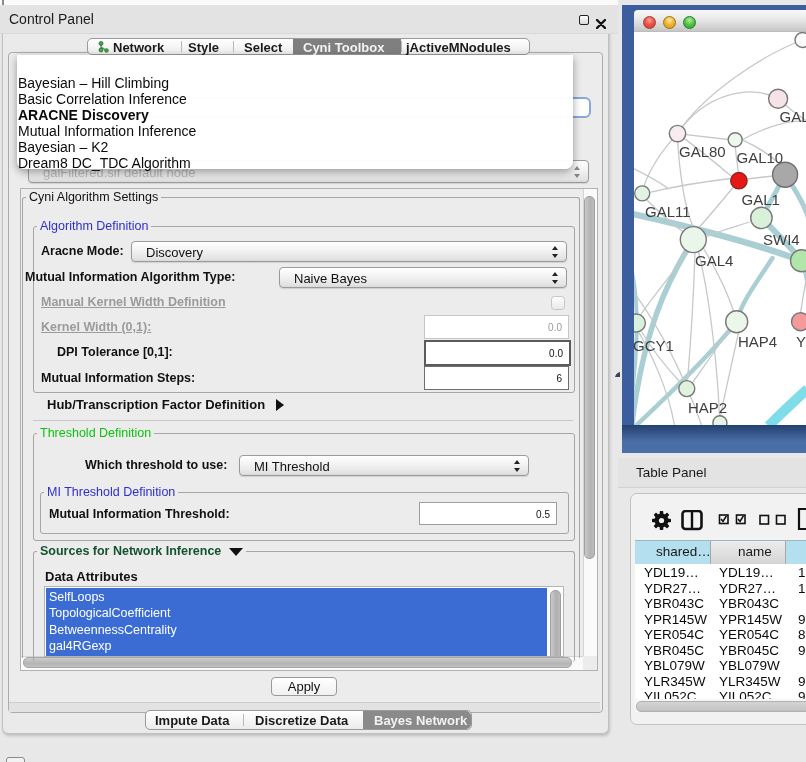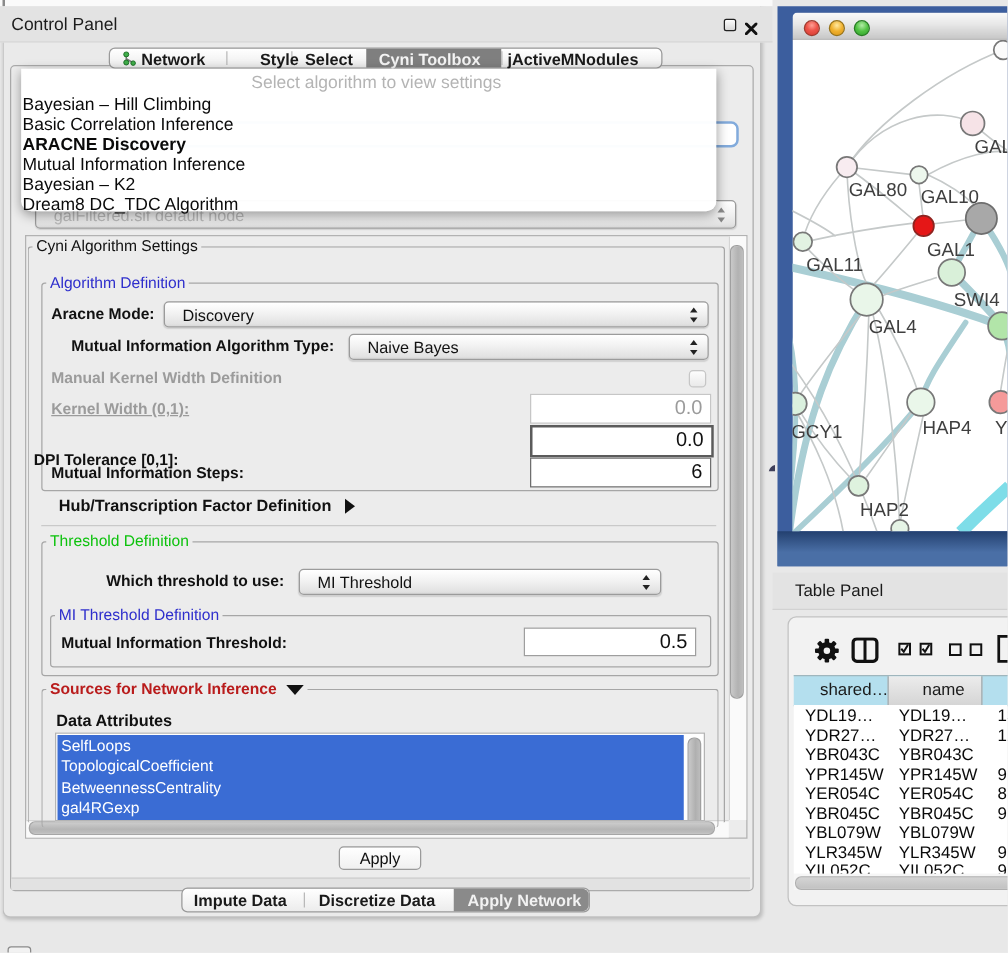--- a/index.html
+++ b/index.html
@@ -14,21 +14,21 @@
   .combo{position:absolute;border:1px solid #9b9b9b;border-radius:4px;
          background:linear-gradient(#ffffff,#f2f2f2 45%,#e2e2e2 90%,#d8d8d8);
          box-shadow:0 1px 1px rgba(0,0,0,0.12);
          font-size:13px;color:#111;}
   .combo .ct{position:absolute;left:14px;top:50%;transform:translateY(-50%);white-space:nowrap;}
   .spin{position:absolute;right:7px;top:50%;transform:translateY(-50%);width:7px;height:12px;}
   .spin:before,.spin:after{content:"";position:absolute;left:0;border-left:3.5px solid transparent;
          border-right:3.5px solid transparent;}
   .spin:before{top:0;border-bottom:4.5px solid #222;}
   .spin:after{bottom:0;border-top:4.5px solid #222;}
-  .field{position:absolute;background:#fff;font-size:16px;color:#111;text-align:right;}
+  .field{position:absolute;background:#fff;font-size:10px;color:#111;text-align:right;}
   .fval{position:absolute;right:6px;top:50%;transform:translateY(-50%);}
   .tabtxt{font-size:13px;font-weight:bold;color:#1a1a1a;white-space:nowrap;}
 </style>
 </head>
 <body>
 
 <div class="abs" id="cpwin" style="left:2px;top:3px;width:605px;height:730px;
      background:#eaeaea;border:1px solid #c0c0c0;border-top:none;
      border-radius:0 0 6px 6px;box-shadow:1px 2px 3px rgba(0,0,0,0.18);">
 </div>
@@ -47,21 +47,21 @@
 <div class="abs" style="left:8px;top:52px;width:593px;height:659px;background:#ececec;
      border:1px solid #ababab;border-radius:4px;"></div>
 
 <div class="abs" id="toptabs" style="left:87px;top:38px;width:441px;height:15px;
      background:linear-gradient(#ffffff,#ececec);border:1px solid #9a9a9a;border-radius:5px;">
   <div class="abs" style="left:205px;top:0;width:108px;height:15px;background:#7f7f7f;"></div>
   <div class="abs" style="left:93px;top:2px;width:1px;height:11px;background:#b9b9b9;"></div>
   <div class="abs" style="left:145px;top:2px;width:1px;height:11px;background:#b9b9b9;"></div>
   <div class="abs" style="left:313px;top:2px;width:1px;height:11px;background:#b9b9b9;"></div>
   <div class="abs tabtxt" style="left:25px;top:1px;">Network</div>
-  <div class="abs tabtxt" style="left:120px;top:1px;">Style</div>
+  <div class="abs tabtxt" style="left:100px;top:1px;">Style</div>
   <div class="abs tabtxt" style="left:156px;top:1px;">Select</div>
   <div class="abs tabtxt" style="left:215px;top:1px;color:#f4f4f4;">Cyni Toolbox</div>
   <div class="abs tabtxt" style="left:318px;top:1px;">jActiveMNodules</div>
   <svg class="abs" style="left:9px;top:2px;" width="12" height="12" viewBox="0 0 12 12">
     <path d="M4,2.5 L4,9 M4,6 L9,9" stroke="#7a7a7a" stroke-width="1.2" fill="none"></path>
     <circle cx="4" cy="2.5" r="2" fill="#3fae49" stroke="#1e7028" stroke-width="0.8"></circle>
     <circle cx="4" cy="9" r="2" fill="#3fae49" stroke="#1e7028" stroke-width="0.8"></circle>
     <circle cx="9.5" cy="9.5" r="1.8" fill="#3fae49" stroke="#1e7028" stroke-width="0.8"></circle>
   </svg>
 </div>
@@ -91,32 +91,32 @@
  </div>
 
  <div class="grp" style="left:33px;top:226px;width:540px;height:165px;">
    <span class="gtitle" style="color:#2e2ecc;">Algorithm Definition</span>
  </div>
  <div class="abs lbl" style="left:41px;top:244px;">Aracne Mode:</div>
  <div class="combo" style="left:131px;top:241px;width:434px;height:19px;">
       <span class="ct">Discovery</span>
       <span class="spin"></span>
     </div>
- <div class="abs lbl" style="left:57px;top:270px;">Mutual Information Algorithm Type:</div>
+ <div class="abs lbl" style="left:25px;top:270px;">Mutual Information Algorithm Type:</div>
  <div class="combo" style="left:279px;top:267px;width:286px;height:19px;">
       <span class="ct">Naive Bayes</span>
       <span class="spin"></span>
     </div>
- <div class="abs lbl dis" style="left:41px;top:295px;">Manual Kernel Width Definition</div>
+ <div class="abs lbl dis" style="left:41px;top:295px;text-decoration:underline;">Manual Kernel Width Definition</div>
  <div class="abs" style="left:551px;top:296px;width:11.5px;height:11.5px;border:1px solid #c6c6c6;border-radius:3.5px;background:linear-gradient(#fdfdfd,#e9e9e9);"></div>
  <div class="abs lbl dis" style="left:41px;top:320px;text-decoration:underline;">Kernel Width (0,1):</div>
  <div class="field" style="left:424px;top:315px;width:143px;height:22px;border:1px solid #c6c6c6;">
       <span class="fval" style="color:#9b9b9b;">0.0</span>
     </div>
- <div class="abs lbl" style="left:27px;top:345px;margin-top:16px;">DPI Tolerance [0,1]:</div>
+ <div class="abs lbl" style="left:57px;top:345px;">DPI Tolerance [0,1]:</div>
  <div class="field" style="left:424px;top:340px;width:143px;height:22px;border:2px solid #5b5b5b;">
       <span class="fval">0.0</span>
     </div>
  <div class="abs lbl" style="left:41px;top:371px;">Mutual Information Steps:</div>
  <div class="field" style="left:424px;top:366px;width:143px;height:22px;border:1.5px solid #6e6e6e;">
       <span class="fval">6</span>
     </div>
 
  <div class="abs lbl" style="left:47px;top:397px;font-size:13px;">Hub/Transcription Factor Definition
    <span style="display:inline-block;width:0;height:0;border-top:6px solid transparent;border-bottom:6px solid transparent;border-left:8px solid #111;margin-left:7px;vertical-align:-2px;"></span>
@@ -133,21 +133,21 @@
     </div>
  <div class="grp" style="left:40px;top:492px;width:527px;height:40px;">
    <span class="gtitle" style="color:#2e2ecc;">MI Threshold Definition</span>
  </div>
  <div class="abs lbl" style="left:49px;top:507px;">Mutual Information Threshold:</div>
  <div class="field" style="left:419px;top:502px;width:136px;height:21px;border:1px solid #9e9e9e;">
       <span class="fval">0.5</span>
     </div>
 
  <div class="grp" style="left:33px;top:551px;width:540px;height:110px;border-bottom:none;">
-   <span class="gtitle" style="color:#b91c1c;font-weight:bold;">Sources for Network Inference
+   <span class="gtitle" style="color:#14532d;font-weight:bold;">Sources for Network Inference
      <span style="display:inline-block;width:0;height:0;border-left:7px solid transparent;border-right:7px solid transparent;border-top:8px solid #111;margin-left:4px;vertical-align:-1px;"></span>
    </span>
  </div>
  <div class="abs lbl" style="left:45px;top:569px;font-size:13px;">Data Attributes</div>
  <div class="abs" style="left:44px;top:586px;width:518px;height:69px;background:#fff;border:1px solid #b4b4b4;overflow:hidden;">
    <div class="abs" style="left:1px;top:1px;width:501px;height:68px;background:#3a6cd4;color:#fff;font-size:12.5px;">
      <div style="padding:1px 0 0 3px;line-height:16.4px;">SelfLoops<br>TopologicalCoefficient<br>BetweennessCentrality<br>gal4RGexp</div>
    </div>
    <div class="abs" style="right:2px;top:3px;width:9px;height:80px;border-radius:5px;background:linear-gradient(90deg,#c9c9c9,#b0b0b0 60%,#bcbcbc);border:0.5px solid #a0a0a0;"></div>
  </div>
@@ -155,28 +155,27 @@
  <div class="abs" style="left:271px;top:677px;width:64px;height:17px;background:linear-gradient(#ffffff,#f0f0f0);
       border:1px solid #9a9a9a;border-radius:4px;text-align:center;font-size:13px;color:#111;line-height:17px;">Apply</div>
 
  <div class="abs" style="left:9px;top:702px;width:591px;height:9px;background:#e2e2e2;border-top:1px solid #cdcdcd;"></div>
  <div class="abs" style="left:145px;top:710px;width:325px;height:18px;
       background:linear-gradient(#ffffff,#ececec);border:1px solid #9a9a9a;border-radius:5px;">
    <div class="abs" style="left:217px;top:0;width:108px;height:18px;background:#8a8a8a;border-radius:0 5px 5px 0;"></div>
    <div class="abs" style="left:97px;top:3px;width:1px;height:12px;background:#b9b9b9;"></div>
    <div class="abs tabtxt" style="left:9px;top:2px;text-align:right;">Impute Data</div>
    <div class="abs tabtxt" style="left:109px;top:2px;">Discretize Data</div>
-   <div class="abs tabtxt" style="left:228px;top:2px;color:#f2f2f2;">Apply Network</div>
+   <div class="abs tabtxt" style="left:228px;top:2px;color:#f2f2f2;">Bayes Network</div>
  </div>
 </div>
 
 <div class="abs" id="dropdown" style="left:17px;top:55px;width:556px;height:114px;
      background:rgba(255,255,255,0.97);border-radius:0 0 8px 8px;
      box-shadow:0 3px 9px rgba(0,0,0,0.38);font-size:14px;color:#0a0a0a;">
-  <div class="abs" style="left:184px;top:1.5px;color:#b4b4b4;">Select algorithm to view settings</div>
   <div class="abs" style="left:1px;top:20px;line-height:16.1px;white-space:nowrap;">
     Bayesian – Hill Climbing<br>
     Basic Correlation Inference<br>
     <b>ARACNE Discovery</b><br>
     Mutual Information Inference<br>
     Bayesian – K2<br>
     Dream8 DC_TDC Algorithm
   </div>
 </div>
 

